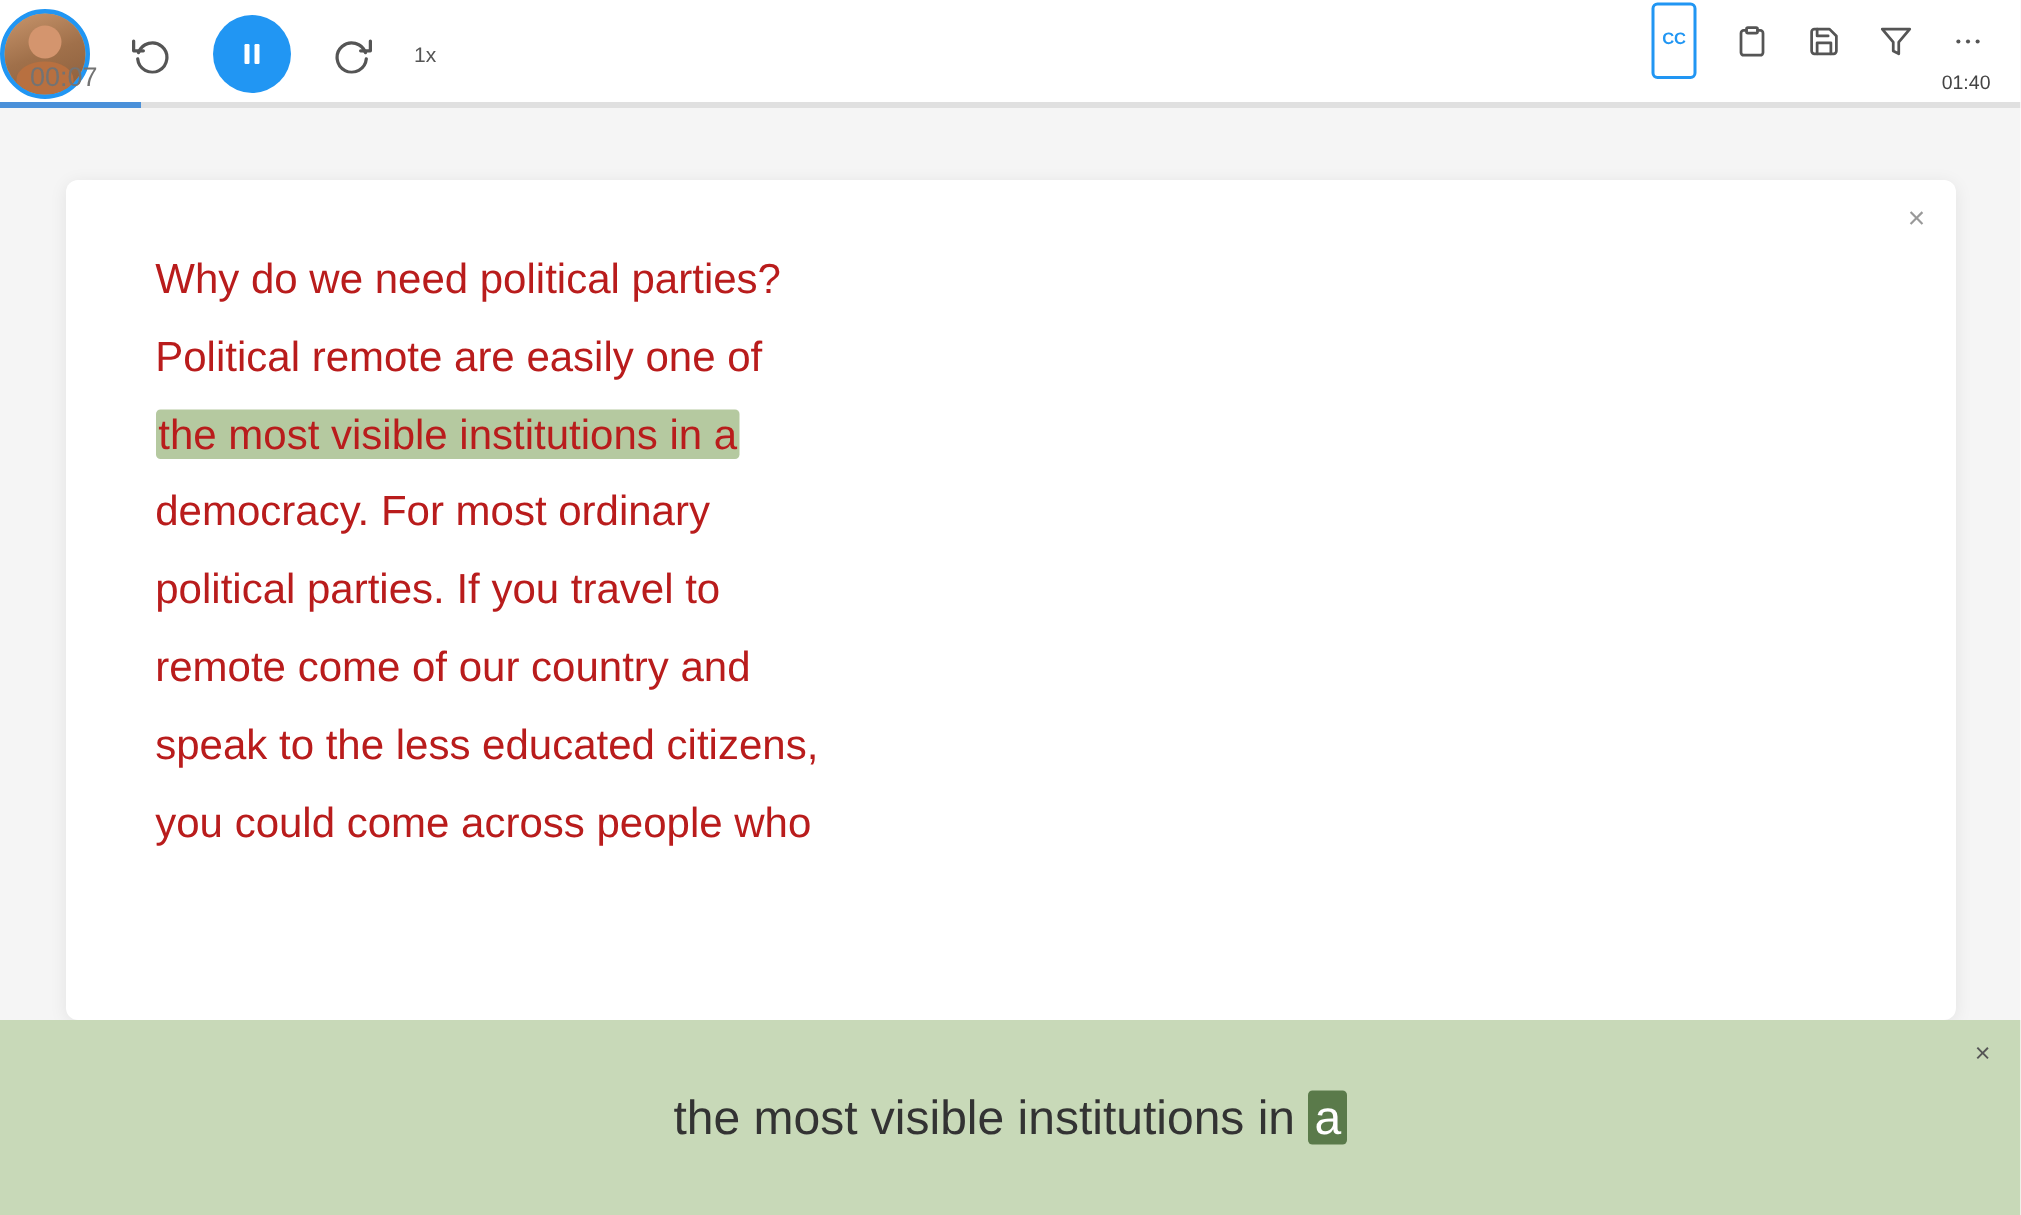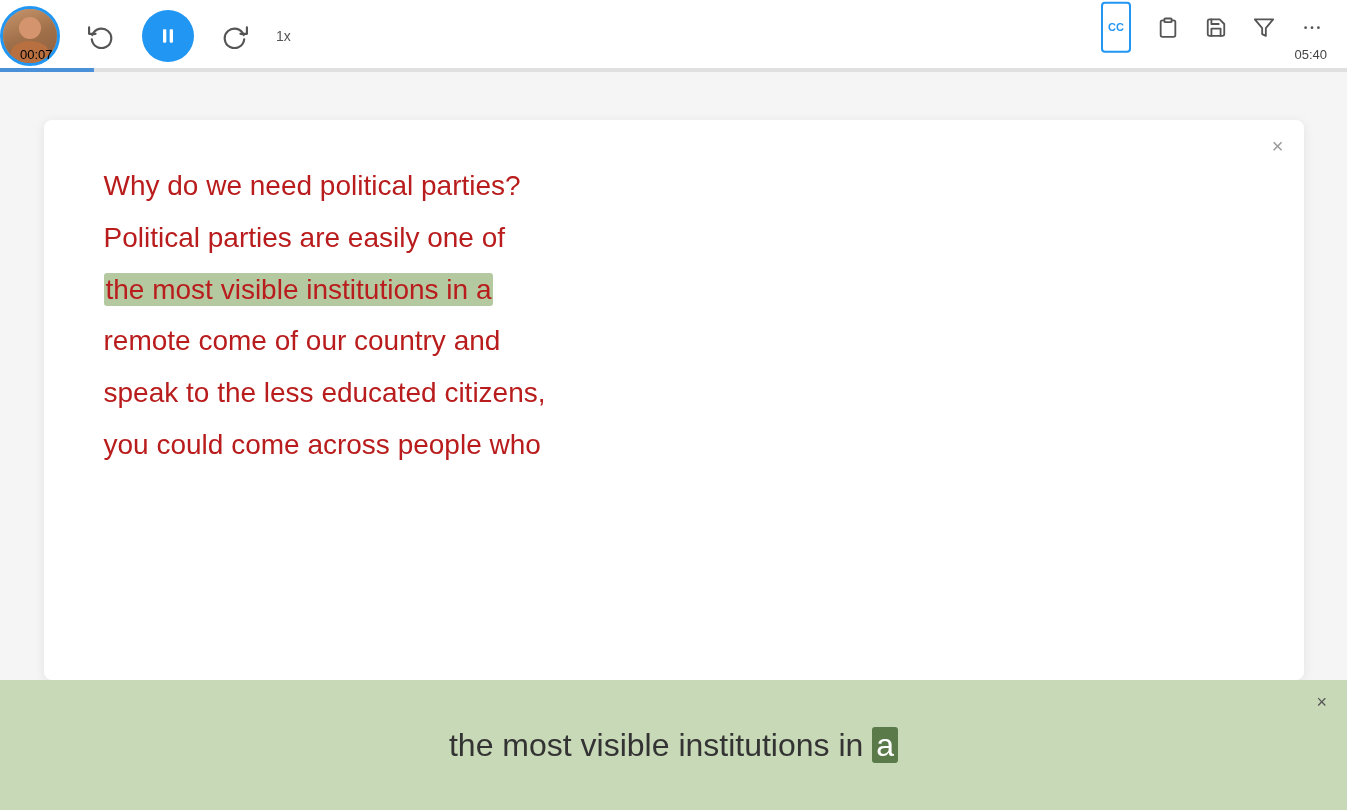--- a/index.html
+++ b/index.html
@@ -35,22 +35,22 @@
     .progress-fill {
       height: 100%;
       background: #4a90d9;
       width: 7%;
     }
 
     .time-left {
       position: absolute;
       left: 20px;
       bottom: 10px;
-      font-size: 13px;
-      color: #000000;
+      font-size: 18px;
+      color: #737373;
     }
     .time-right {
       position: absolute;
       right: 20px;
       bottom: 10px;
       font-size: 13px;
       color: #444;
     }
 
     .controls-center {
@@ -317,30 +317,32 @@
         <circle cx="19" cy="12" r="1.5"></circle>
       </svg>
     </button>
   </div>
 
   <div class="progress-container">
     <div class="progress-fill" style="width: 7%;"></div>
   </div>
 
   <span class="time-left">00:07</span>
-  <span class="time-right">05:40</span>
+  <span class="time-right">01:40</span>
 </div>
 
 <div class="transcript-panel">
   <button class="close-btn">×</button>
 
   <div class="transcript-text">
     <p>Why do we need political parties?</p>
-    <p>Political parties are easily one of</p>
+    <p>Political remote are easily one of</p>
     <p><span class="highlight">the most visible institutions in a</span></p>
+    <p>democracy. For most ordinary</p>
+    <p>political parties. If you travel to</p>
     <p>remote come of our country and</p>
     <p>speak to the less educated citizens,</p>
     <p>you could come across people who</p>
   </div>
 </div>
 
 <div class="caption-bar">
   <button class="caption-close">×</button>
   <div class="caption-text">
     <span>the most visible institutions in</span>

